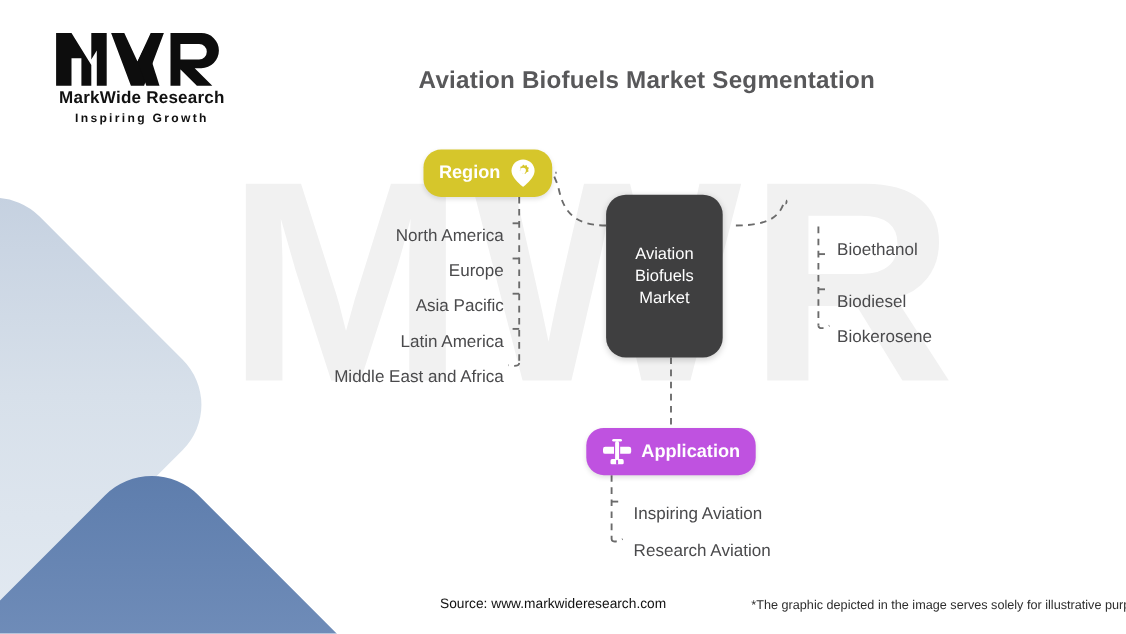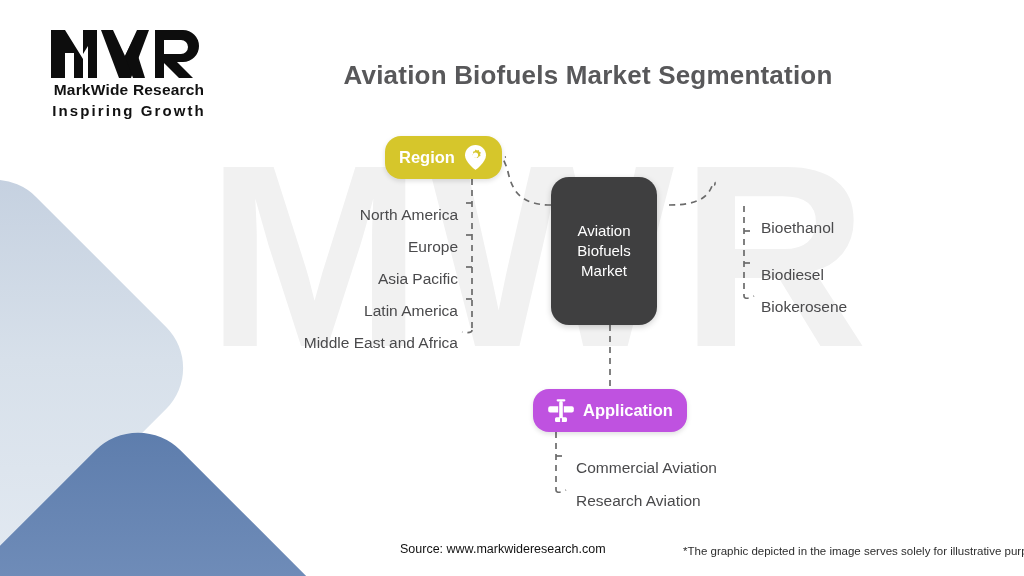--- a/index.html
+++ b/index.html
@@ -38,29 +38,29 @@
   }
 
   
   .logo{position:absolute;left:34px;top:26px;width:190px;z-index:5;text-align:center;}
   .logo-mark{display:block;margin:0 auto;}
   .logo-name{
     font-size:15.5px;font-weight:bold;color:#111;letter-spacing:.2px;
     margin-top:1px;white-space:nowrap;
   }
   .logo-tag{
-    font-size:15px;font-weight:bold;color:#111;letter-spacing:2.1px;
+    font-size:11px;font-weight:bold;color:#111;letter-spacing:2.1px;
     margin-top:3px;white-space:nowrap;
   }
 
   
   .title{
     position:absolute;left:0;top:60px;width:1024px;
     text-align:center;z-index:5;
-    font-size:26px;font-weight:bold;color:#58585a;letter-spacing:.2px;
+    font-size:22px;font-weight:bold;color:#58585a;letter-spacing:.2px;
   }
   .title span{position:relative;left:76px;}
 
   
   .diagram{position:absolute;inset:0;z-index:4;}
   .connectors{position:absolute;left:0;top:0;width:1024px;height:576px;z-index:3;}
 
   .hub{
     position:absolute;left:551px;top:177px;width:106px;height:148px;
     background:#3f3f40;border-radius:18px;z-index:6;
@@ -206,20 +206,20 @@
     <div class="leaf r" style="left:158px;top:194px;width:300px;">North America</div>
     <div class="leaf r" style="left:158px;top:226px;width:300px;">Europe</div>
     <div class="leaf r" style="left:158px;top:258px;width:300px;">Asia Pacific</div>
     <div class="leaf r" style="left:158px;top:290px;width:300px;">Latin America</div>
     <div class="leaf r" style="left:158px;top:322px;width:300px;">Middle East and Africa</div>
 
     <div class="leaf" style="left:761px;top:207px;">Bioethanol</div>
     <div class="leaf" style="left:761px;top:254px;">Biodiesel</div>
     <div class="leaf" style="left:761px;top:286px;">Biokerosene</div>
 
-    <div class="leaf" style="left:576px;top:447px;">Commercial Aviation</div>
+    <div class="leaf" style="left:576px;top:447px;">Inspiring Aviation</div>
     <div class="leaf" style="left:576px;top:480px;">Research Aviation</div>
   </div>
 
   <div class="source">Source: www.markwideresearch.com</div>
   <div class="disclaimer">*The graphic depicted in the image serves solely for illustrative purposes</div>
 
 </div>
 
 </body></html>

